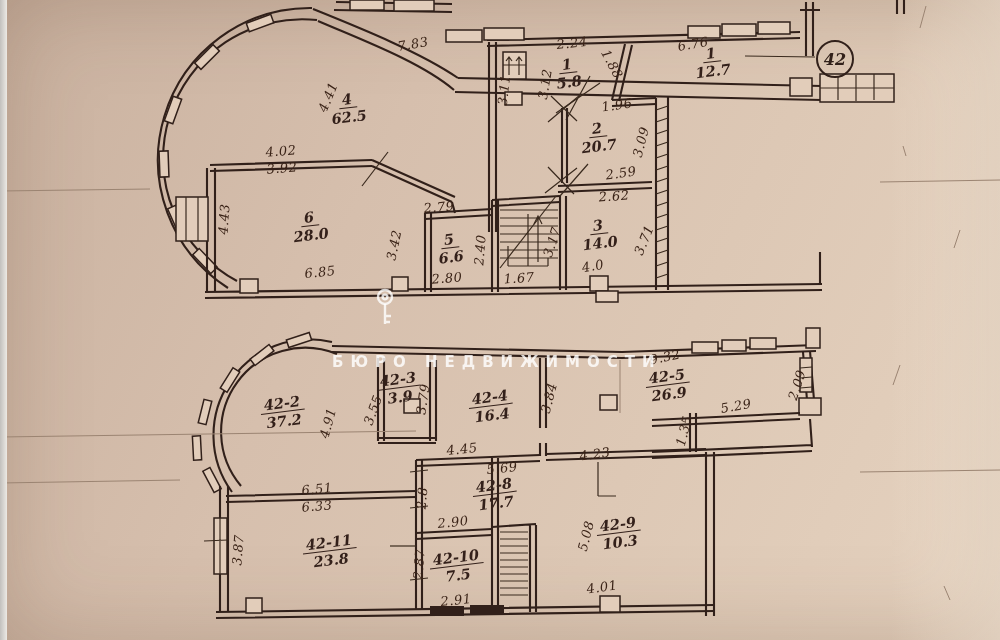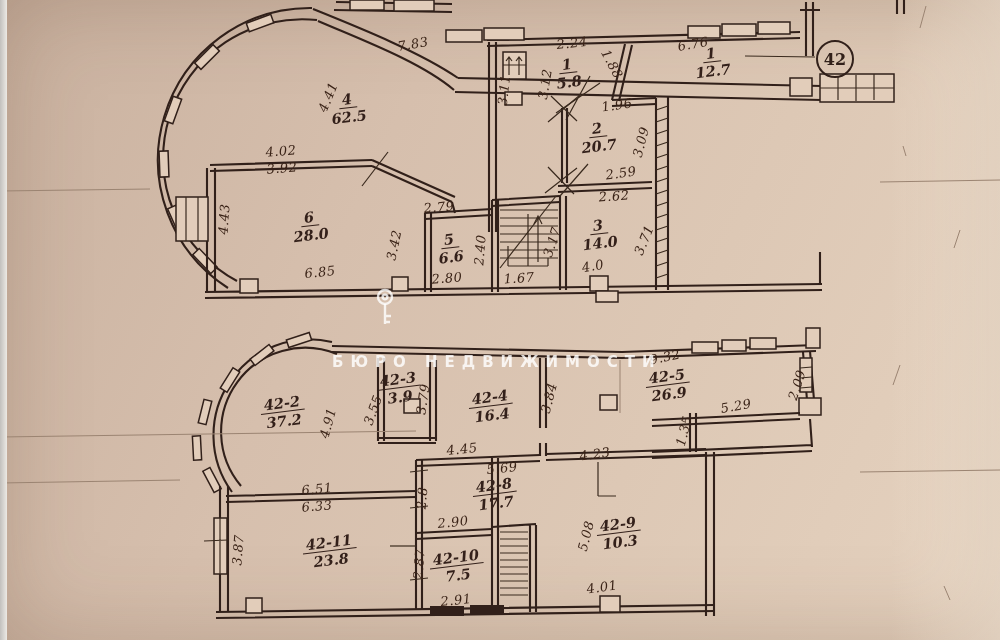--- a/index.html
+++ b/index.html
@@ -30,21 +30,21 @@
   .room-label .ra{display:block;font-size:14.5px;font-weight:bold;padding-top:1px;}
   .watermark{position:absolute;left:228px;top:278px;z-index:4;color:rgba(255,255,255,.78);
     font-style:italic;font-size:66px;line-height:1;letter-spacing:2px;
     text-shadow:0 0 6px rgba(255,255,255,.25);pointer-events:none;}
   .watermark-sub{position:absolute;left:332px;top:353px;z-index:4;
     font-family:"DejaVu Sans",sans-serif;font-weight:bold;font-size:15px;
     letter-spacing:7px;color:rgba(255,255,255,.82);pointer-events:none;}
   .key-icon{position:absolute;left:372px;top:288px;z-index:4;pointer-events:none;}
   .badge{position:absolute;left:816px;top:40px;width:34px;height:34px;z-index:3;
     border:2.6px solid #31201a;border-radius:50%;color:#31201a;
-    font-weight:bold;font-size:16px;display:flex;
+    font-style:italic;font-weight:bold;font-size:16px;display:flex;
     align-items:center;justify-content:center;}
 </style>
 </head>
 <body>
 
 <div class="stage">
   <div class="edge-left"></div>
   <div class="edge-right"></div>
 
   <svg class="walls" width="1000" height="640" viewBox="0 0 1000 640">

